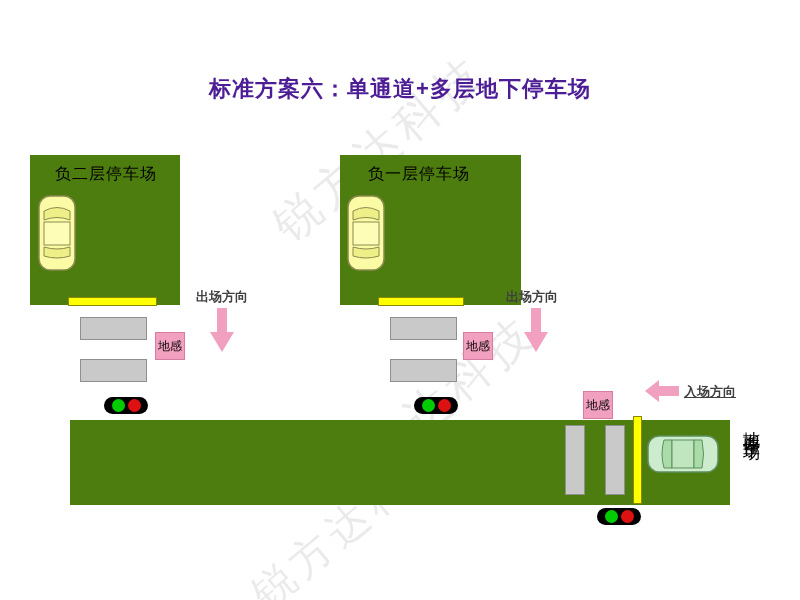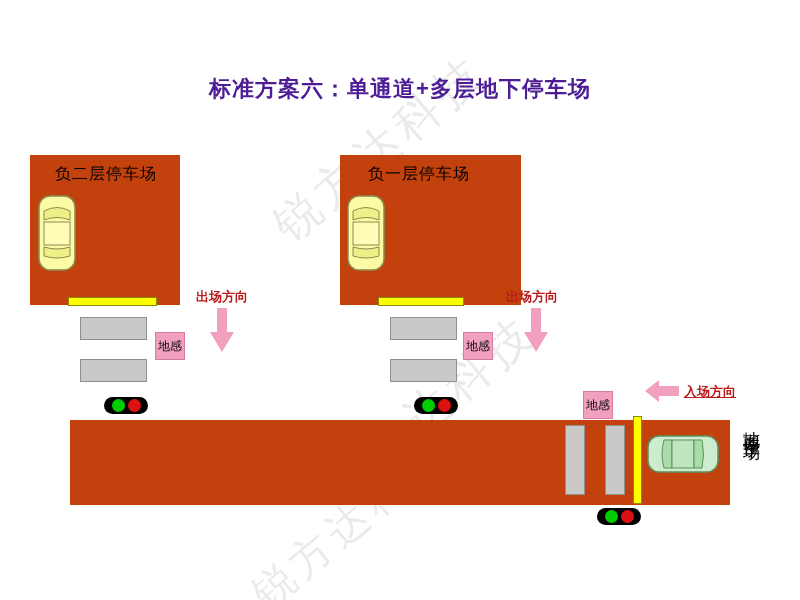--- a/index.html
+++ b/index.html
@@ -10,38 +10,38 @@
   .abs{position:absolute;}
   .watermark{
     position:absolute;font-size:46px;color:#000;opacity:.08;
     white-space:nowrap;transform:rotate(-40deg);letter-spacing:6px;
     pointer-events:none;user-select:none;
   }
   .title{
     position:absolute;left:0;right:0;top:74px;text-align:center;
     font-size:22px;font-weight:bold;color:#4c1d95;letter-spacing:1px;
   }
-  .area{position:absolute;background:#c2410c;}
+  .area{position:absolute;background:#4d7c0f;}
   .area-label{position:absolute;font-size:16px;color:#000;letter-spacing:1px;}
   .barrier-h{position:absolute;background:#ffff00;border:1px solid #8a8a00;height:7px;}
   .barrier-v{position:absolute;background:#ffff00;border:1px solid #8a8a00;width:7px;}
   .equip{position:absolute;background:#c9c9c9;border:1px solid #8f8f8f;}
   .sensor{
     position:absolute;width:28px;height:26px;background:#f2a0bf;border:1px solid #d87ba2;
     display:flex;align-items:center;justify-content:center;
     font-size:12px;color:#000;
   }
   .light{
     position:absolute;width:44px;height:17px;background:#000;border-radius:9px;
     display:flex;align-items:center;justify-content:center;gap:3px;
   }
   .bulb{width:13px;height:13px;border-radius:50%;display:block;}
   .bulb.green{background:#00cc00;}
   .bulb.red{background:#dd1111;}
-  .dir-label{position:absolute;font-size:13px;font-weight:bold;color:#b91c1c;white-space:nowrap;}
+  .dir-label{position:absolute;font-size:13px;font-weight:bold;color:#404040;white-space:nowrap;}
   .vtext{
     position:absolute;writing-mode:vertical-rl;text-orientation:upright;
     font-size:17px;letter-spacing:3px;color:#000;
   }
   svg{display:block;}
 </style>
 </head>
 <body>
 
 <div id="stage">

